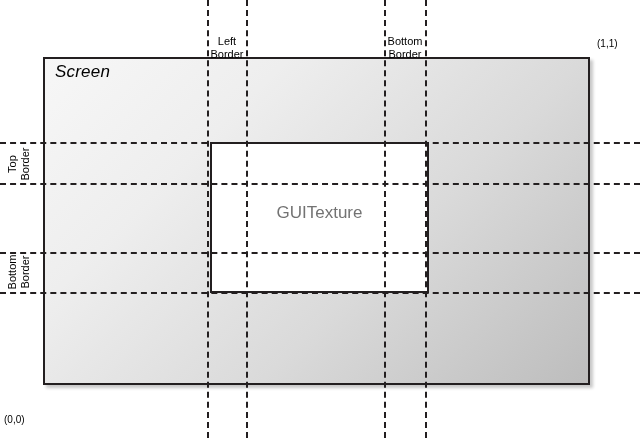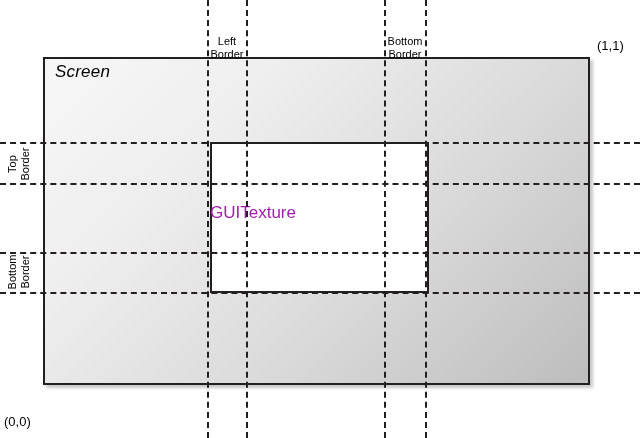--- a/index.html
+++ b/index.html
@@ -50,23 +50,23 @@
     height: 151px;
     border: 2px solid #231f20;
     box-sizing: border-box;
     background: #ffffff;
   }
   .gui-label {
     position: absolute;
     left: 210px;
     top: 203px;
     width: 219px;
-    text-align: left;
+    text-align: center;
     font-size: 17px;
-    color: #a21caf;
+    color: #737373;
     white-space: nowrap;
   }
 
   
   .vline {
     position: absolute;
     top: 0;
     width: 0;
     height: 438px;
     border-left: 2px dashed #231f20;
@@ -93,21 +93,21 @@
     margin-top: 32px;
   }
   .lbl-rot {
     transform: rotate(-90deg);
     transform-origin: left top;
   }
 
   
   .coord {
     position: absolute;
-    font-size: 13px;
+    font-size: 10px;
     color: #000000;
     white-space: nowrap;
   }
   .coord-tr { left: 597px; top: 38px; }
   .coord-bl { left: 4px;  top: 414px; }
 </style>
 </head>
 <body>
 
 <div id="stage">

